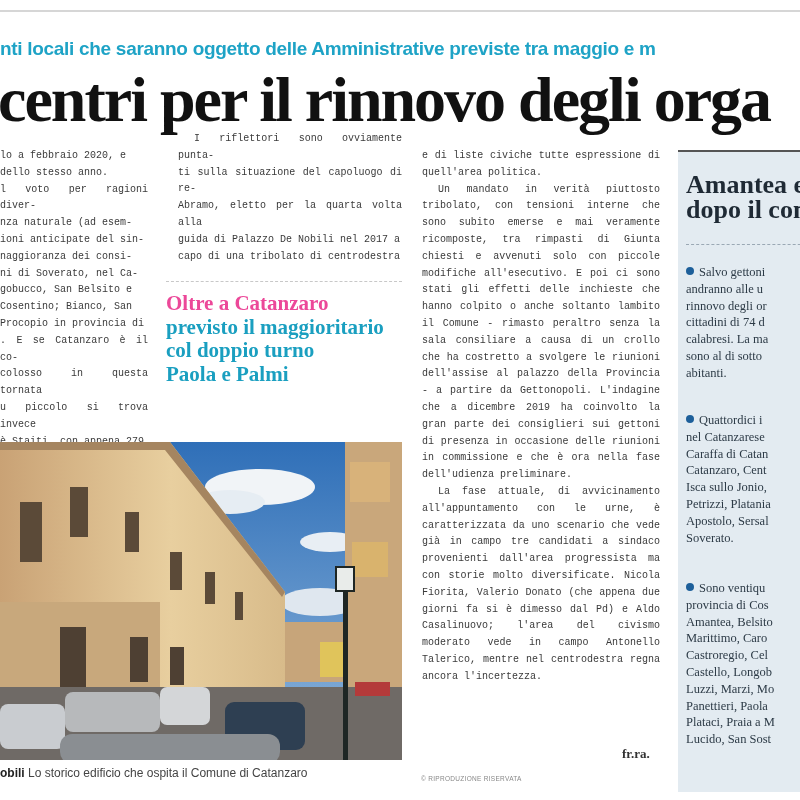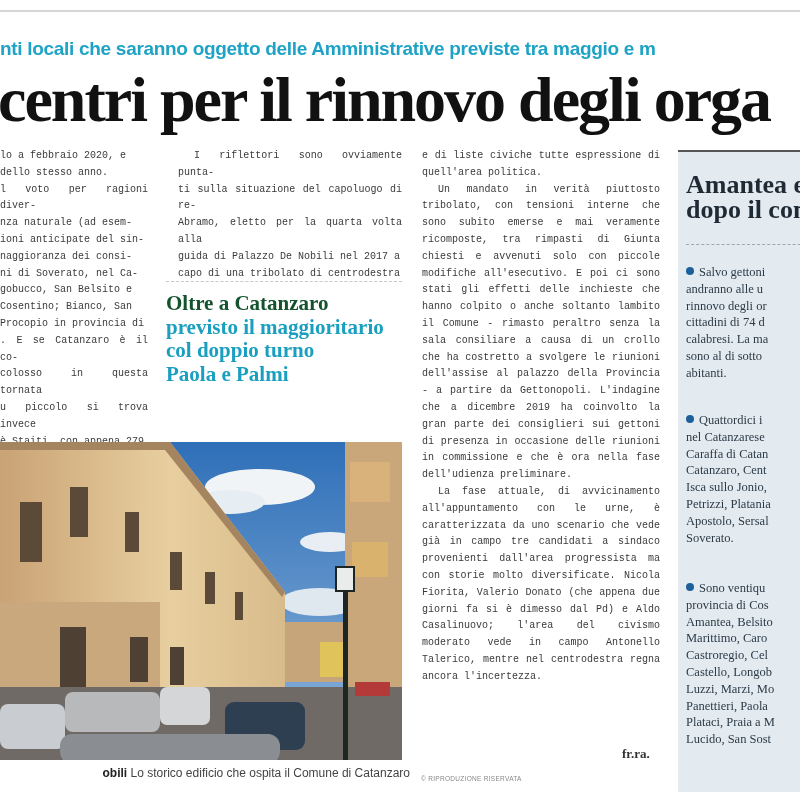--- a/index.html
+++ b/index.html
@@ -23,38 +23,38 @@
     font-size: 64px; line-height: 76px; color: #111; letter-spacing: -2px;
   }
   .col {
     position: absolute; font-family: Liberation Mono, monospace;
     font-size: 10px; line-height: 16.8px; color: #3a3a3a;
     text-align: justify;
   }
   .col p { margin: 0; }
   .col p.indent { text-indent: 16px; }
   .col1 { left: 0; top: 148px; width: 148px; }
-  .col2 { left: 178px; top: 148px; width: 224px; }
+  .col2 { left: 178px; top: 131px; width: 224px; }
   .col3 { left: 422px; top: 148px; width: 238px; }
   .dotted {
     position: absolute; border-top: 1px dashed #c8c8c8;
   }
   .pullquote {
     position: absolute; left: 166px; top: 292px; width: 240px;
     font-family: "Liberation Serif", serif; font-weight: bold;
     font-size: 21px; line-height: 23.5px; color: #1a9fc0;
   }
-  .pullquote .first { color: #14532d; }
+  .pullquote .first { color: #ec4899; }
   .photo {
     position: absolute; left: 0; top: 442px; width: 402px; height: 318px;
     overflow: hidden; background: #d9b98a;
   }
   .caption {
     position: absolute; left: 0; top: 766px; width: 410px; white-space: nowrap;
-    font-family: "Liberation Sans", sans-serif; font-size: 12px; color: #444; text-align: right;
+    font-family: "Liberation Sans", sans-serif; font-size: 12px; color: #444;
   }
   .caption b { color: #222; }
   .signature {
     position: absolute; left: 622px; top: 746px;
     font-family: "Liberation Serif", serif; font-weight: bold; font-size: 13px; color: #333;
   }
   .copyright {
     position: absolute; left: 421px; top: 775px;
     font-family: "Liberation Sans", sans-serif; font-size: 6.5px; color: #888; letter-spacing: 0.3px;
   }

